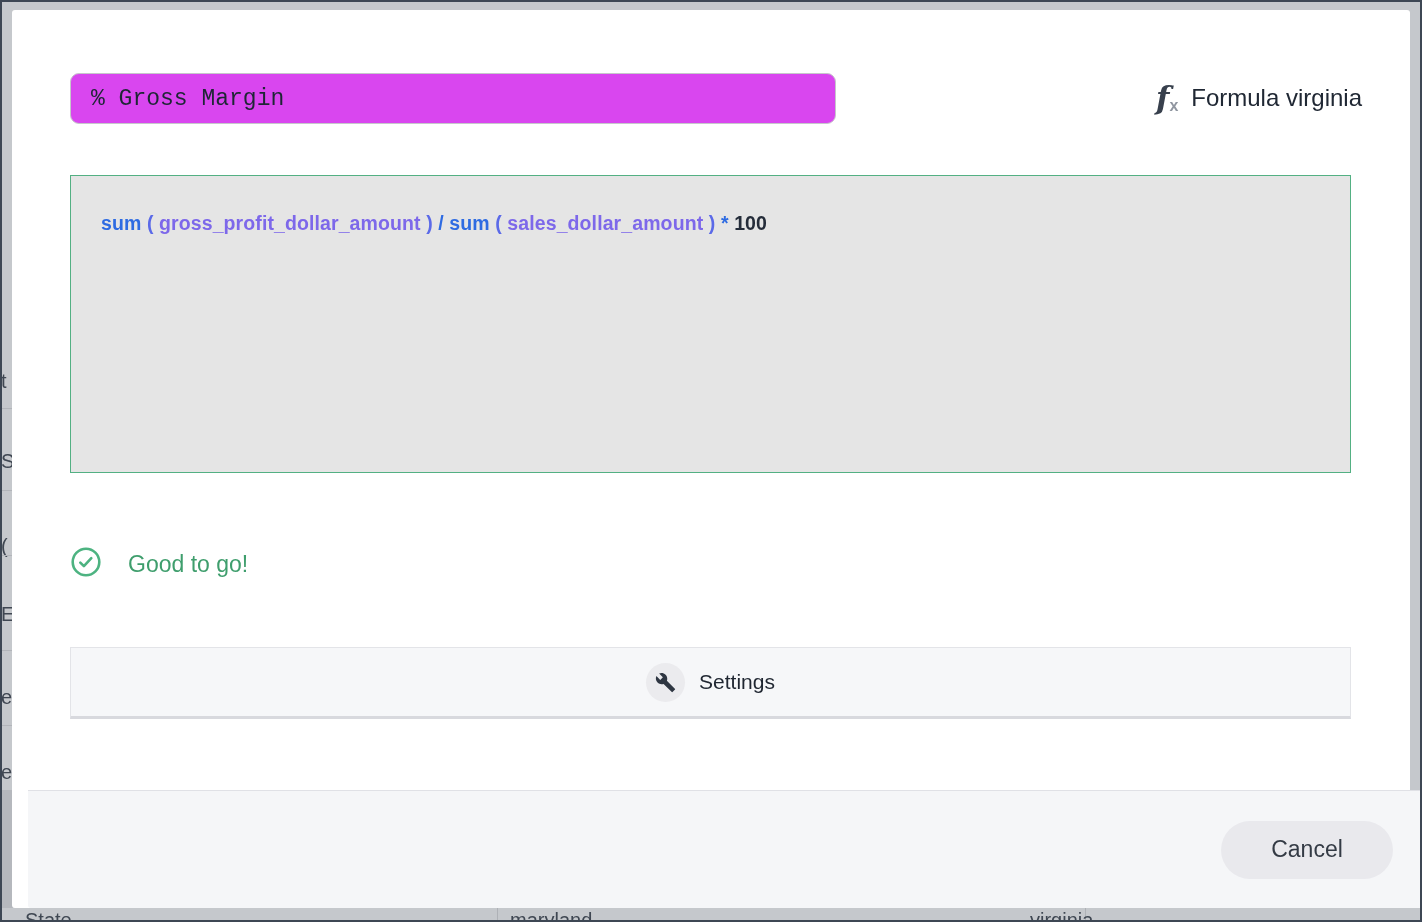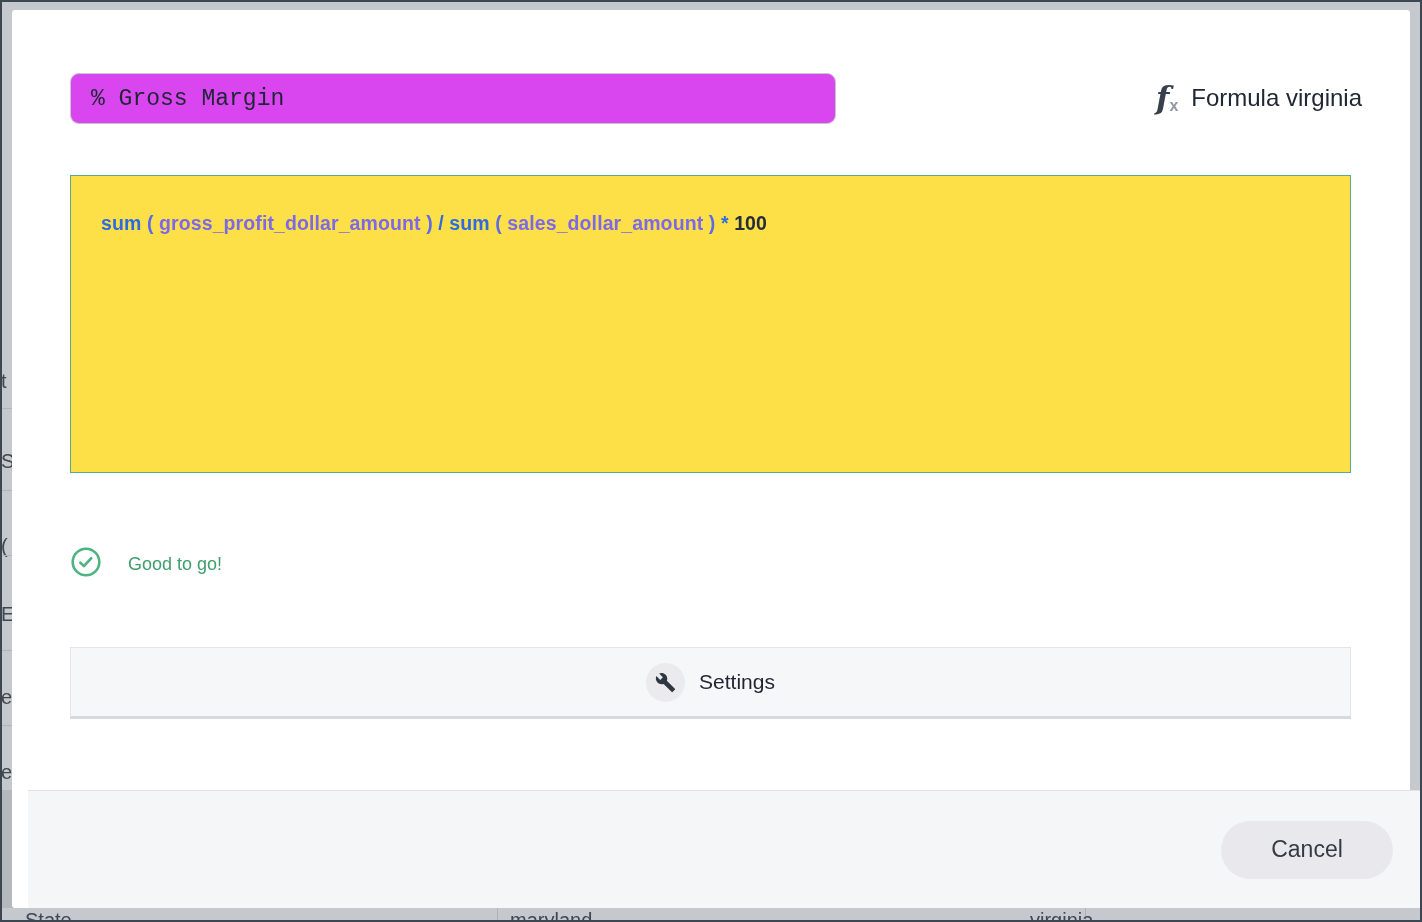--- a/index.html
+++ b/index.html
@@ -80,21 +80,21 @@
     font-style: normal;
   }
   .assistant-label { font-size: 24px; color: #20283
 4; color:#202834; }
 
   
   .formula-box {
     position: absolute; left: 58px; top: 165px;
     width: 1281px; height: 298px;
     border: 1.5px solid #53b083;
-    background: #fde047;
+    background: #e5e5e5;
     padding: 36px 30px;
     cursor: text;
   }
   .formula-line {
     font-size: 19.5px; font-weight: 600;
     letter-spacing: 0.1px;
     white-space: pre-wrap;
   }
   .tok-function { color: var(--c-function, #2e6be2); }
   .tok-paren    { color: var(--c-paren, #5b6ae8); }
@@ -102,21 +102,21 @@
   .tok-column   { color: var(--c-column, #7d68ea); }
   .tok-number   { color: var(--c-number, #252d3a); }
   .tok-plain    { color: #252d3a; }
 
   
   .status-row {
     position: absolute; left: 58px; top: 536px;
     display: flex; align-items: center; gap: 26px;
   }
   .status-label {
-    font-size: 18px;
+    font-size: 23px;
     color: var(--c-valid-green, #3f9e6d);
   }
 
   
   .settings-bar {
     position: absolute; left: 58px; top: 637px;
     width: 1281px; height: 72px;
     background: #f6f7f9;
     border: 1px solid #e3e4e8;
     border-bottom: 3px solid #d8d9de;

